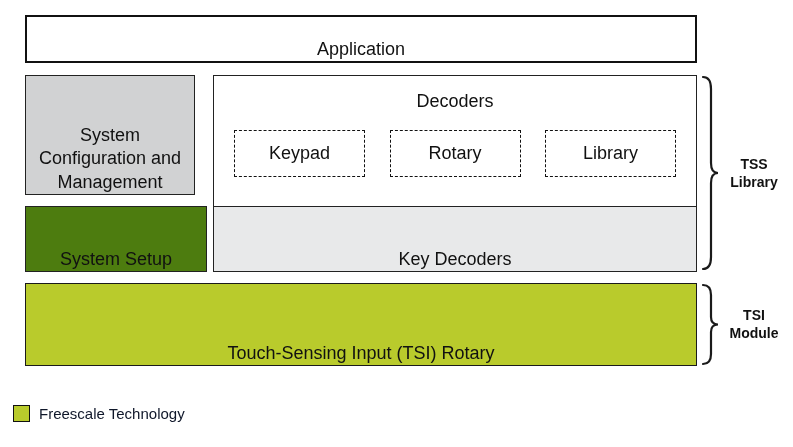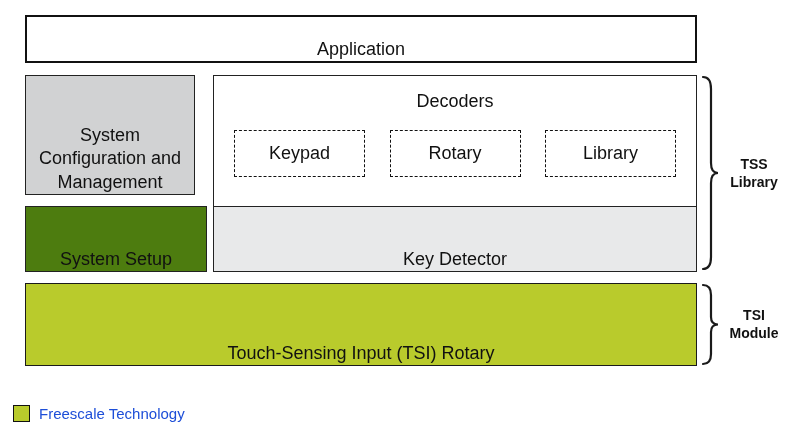--- a/index.html
+++ b/index.html
@@ -137,21 +137,21 @@
   }
   .legend-swatch {
     width: 17px;
     height: 17px;
     background: #b9cb2c;
     border: 1.5px solid #111111;
   }
   .legend-label {
     margin-left: 9px;
     font-size: 15px;
-    color: #1d4ed8;
+    color: #0f172a;
   }
 </style>
 </head>
 <body>
 
 <div class="canvas">
 
   <div class="box app-box">
     <span>Application</span>
   </div>
@@ -173,21 +173,21 @@
         <span>Library</span>
       </div>
     </div>
   </div>
 
   <div class="box setup-box">
     <span>System Setup</span>
   </div>
 
   <div class="box keydet-box">
-    <span>Key Detector</span>
+    <span>Key Decoders</span>
   </div>
 
   <div class="box tsi-box">
     <span>Touch-Sensing Input (TSI) Rotary</span>
   </div>
 
   <svg class="brace brace-tss" width="18" height="196" viewBox="0 0 18 196">
     <path d="M2,2 Q10,2 10,14 L10,88 Q10,98 17,98 Q10,98 10,108 L10,182 Q10,194 2,194" fill="none" stroke="#1a1a1a" stroke-width="2.2" stroke-linecap="round"></path>
   </svg>
 

